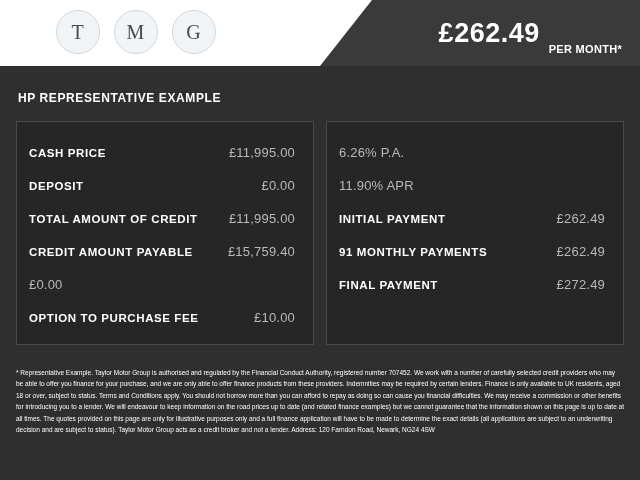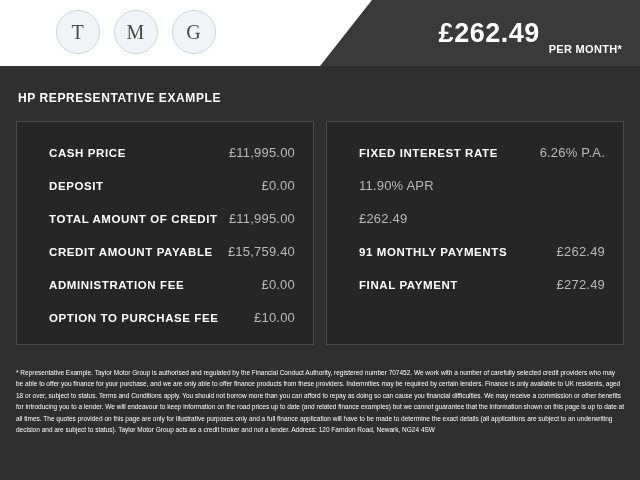--- a/index.html
+++ b/index.html
@@ -86,21 +86,21 @@
   
   .panels {
     display: flex;
     gap: 12px;
     padding: 16px 16px 0 16px;
   }
   .panel {
     flex: 1;
     background: #262626;
     border: 1px solid #4a4a4a;
-    padding: 14px 18px 10px 32px;
+    padding: 14px 18px 10px 12px;
   }
   .row {
     display: flex;
     justify-content: space-between;
     align-items: baseline;
     padding: 9px 0;
   }
   .row .label {
     color: #ffffff;
     font-size: 11.5px;
@@ -155,38 +155,37 @@
       </div>
       <div class="row">
         <span class="label">TOTAL AMOUNT OF CREDIT</span>
         <span class="value">£11,995.00</span>
       </div>
       <div class="row">
         <span class="label">CREDIT AMOUNT PAYABLE</span>
         <span class="value">£15,759.40</span>
       </div>
       <div class="row">
-        <span class="label">ADMINISTRATION FEE</span>
         <span class="value">£0.00</span>
       </div>
       <div class="row">
         <span class="label">OPTION TO PURCHASE FEE</span>
         <span class="value">£10.00</span>
       </div>
     </div>
 
     <div class="panel">
       <div class="row">
-        <span class="label">FIXED INTEREST RATE</span>
         <span class="value">6.26% P.A.</span>
       </div>
       <div class="row">
         <span class="value">11.90% APR</span>
       </div>
       <div class="row">
+        <span class="label">INITIAL PAYMENT</span>
         <span class="value">£262.49</span>
       </div>
       <div class="row">
         <span class="label">91 MONTHLY PAYMENTS</span>
         <span class="value">£262.49</span>
       </div>
       <div class="row">
         <span class="label">FINAL PAYMENT</span>
         <span class="value">£272.49</span>
       </div>

